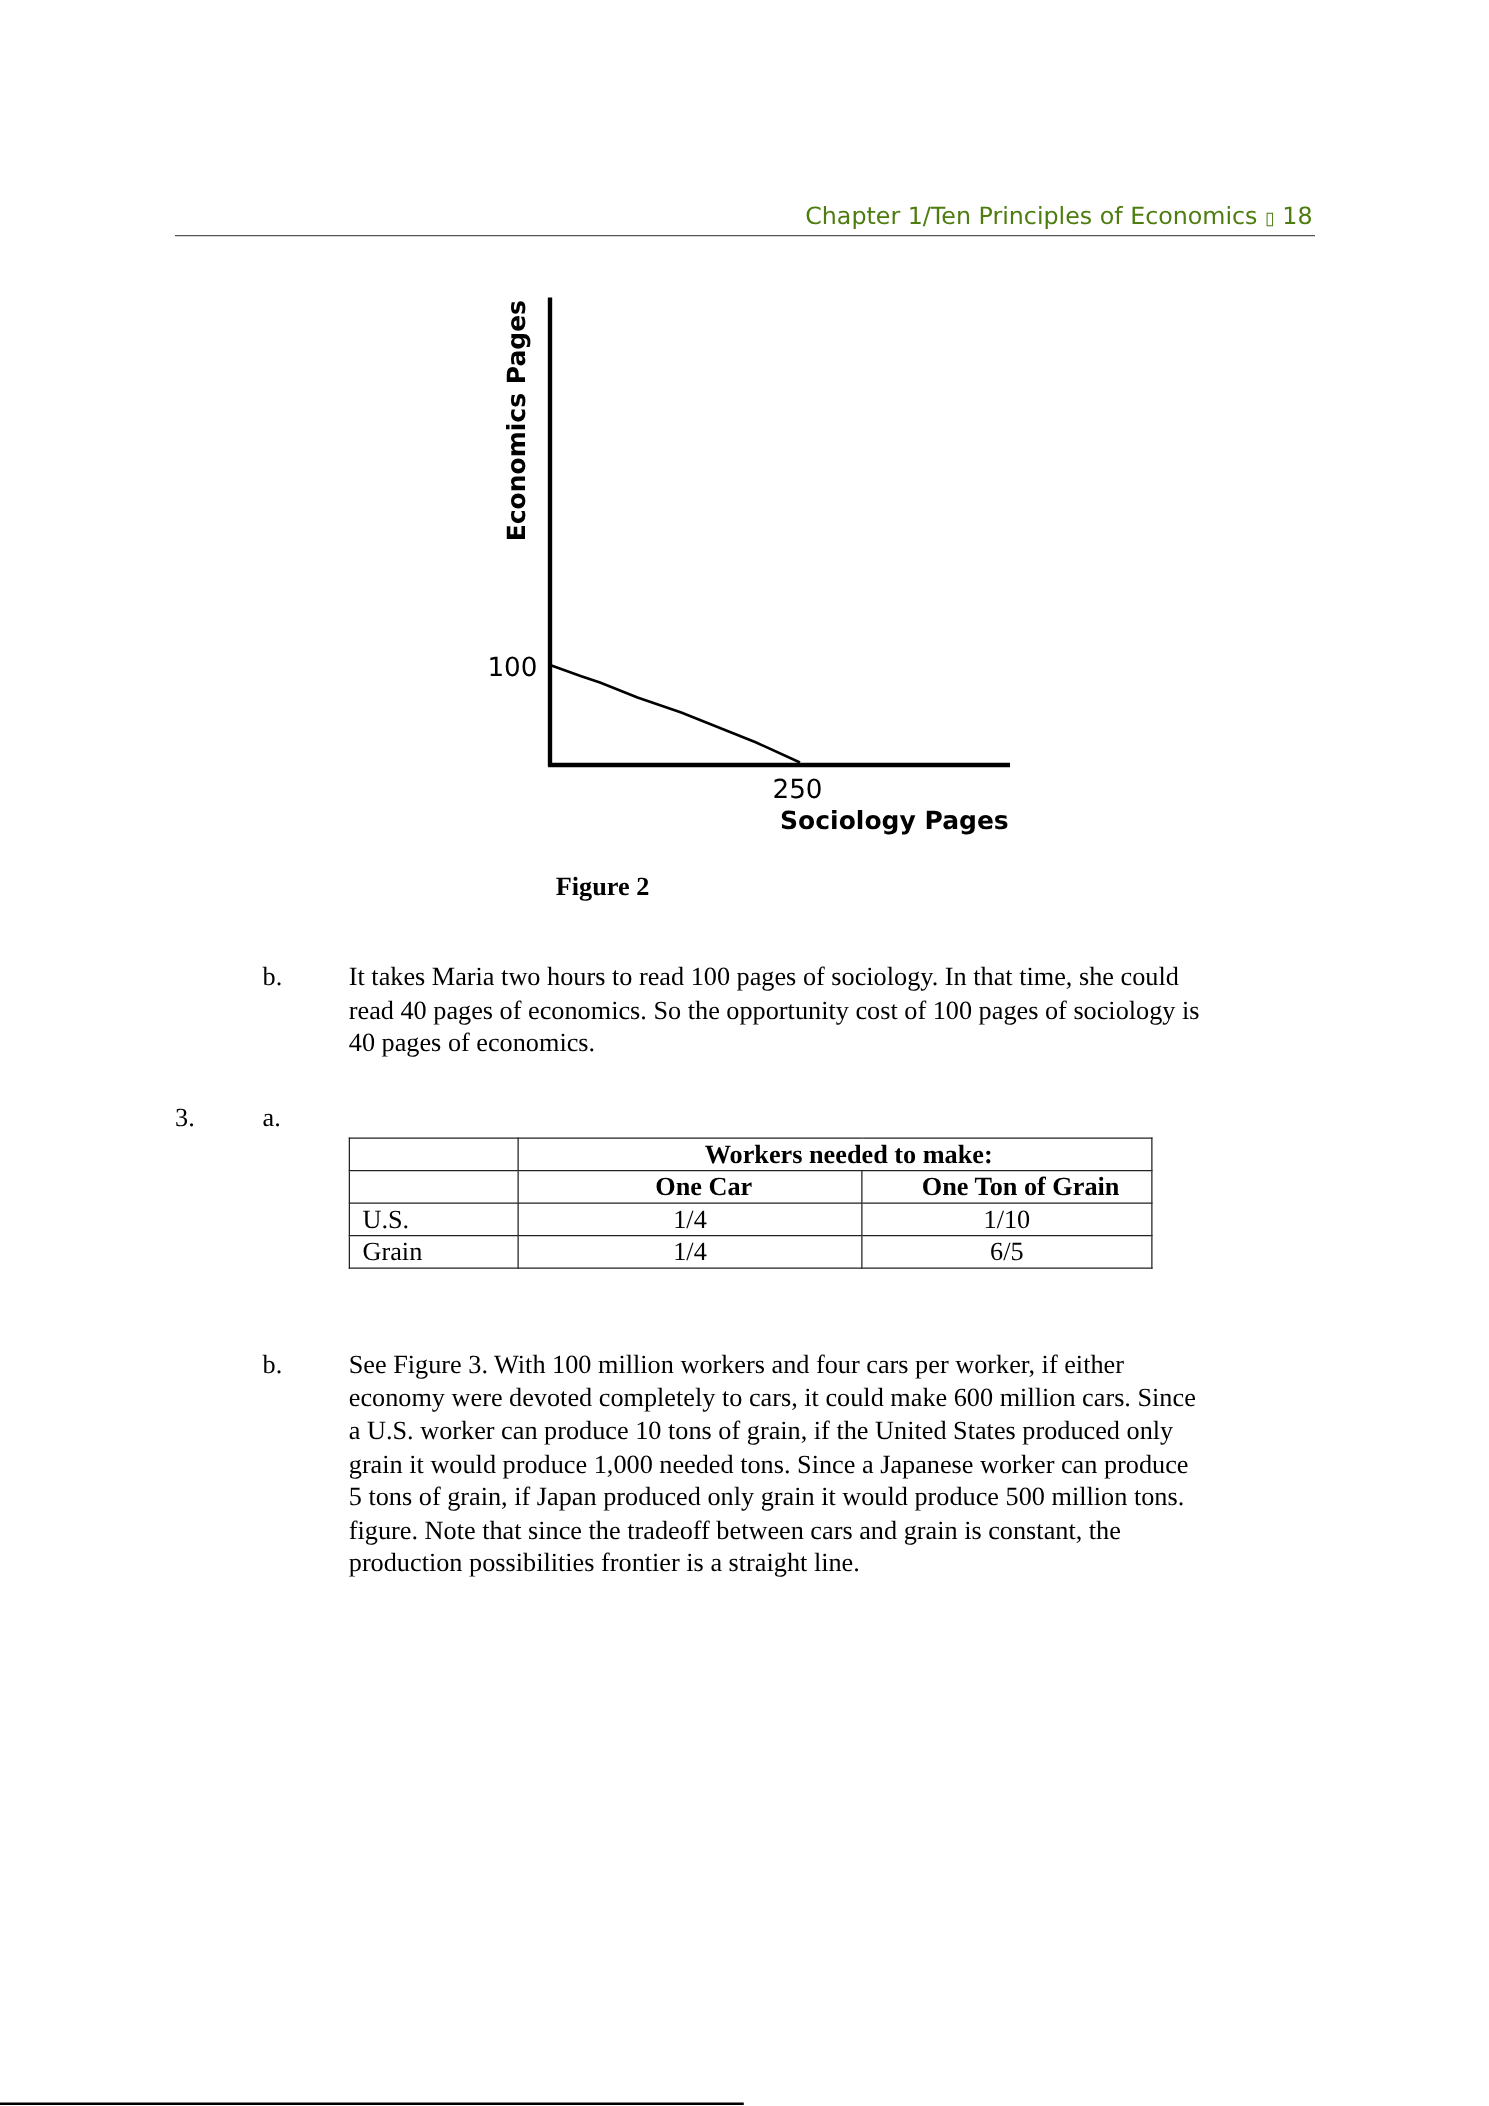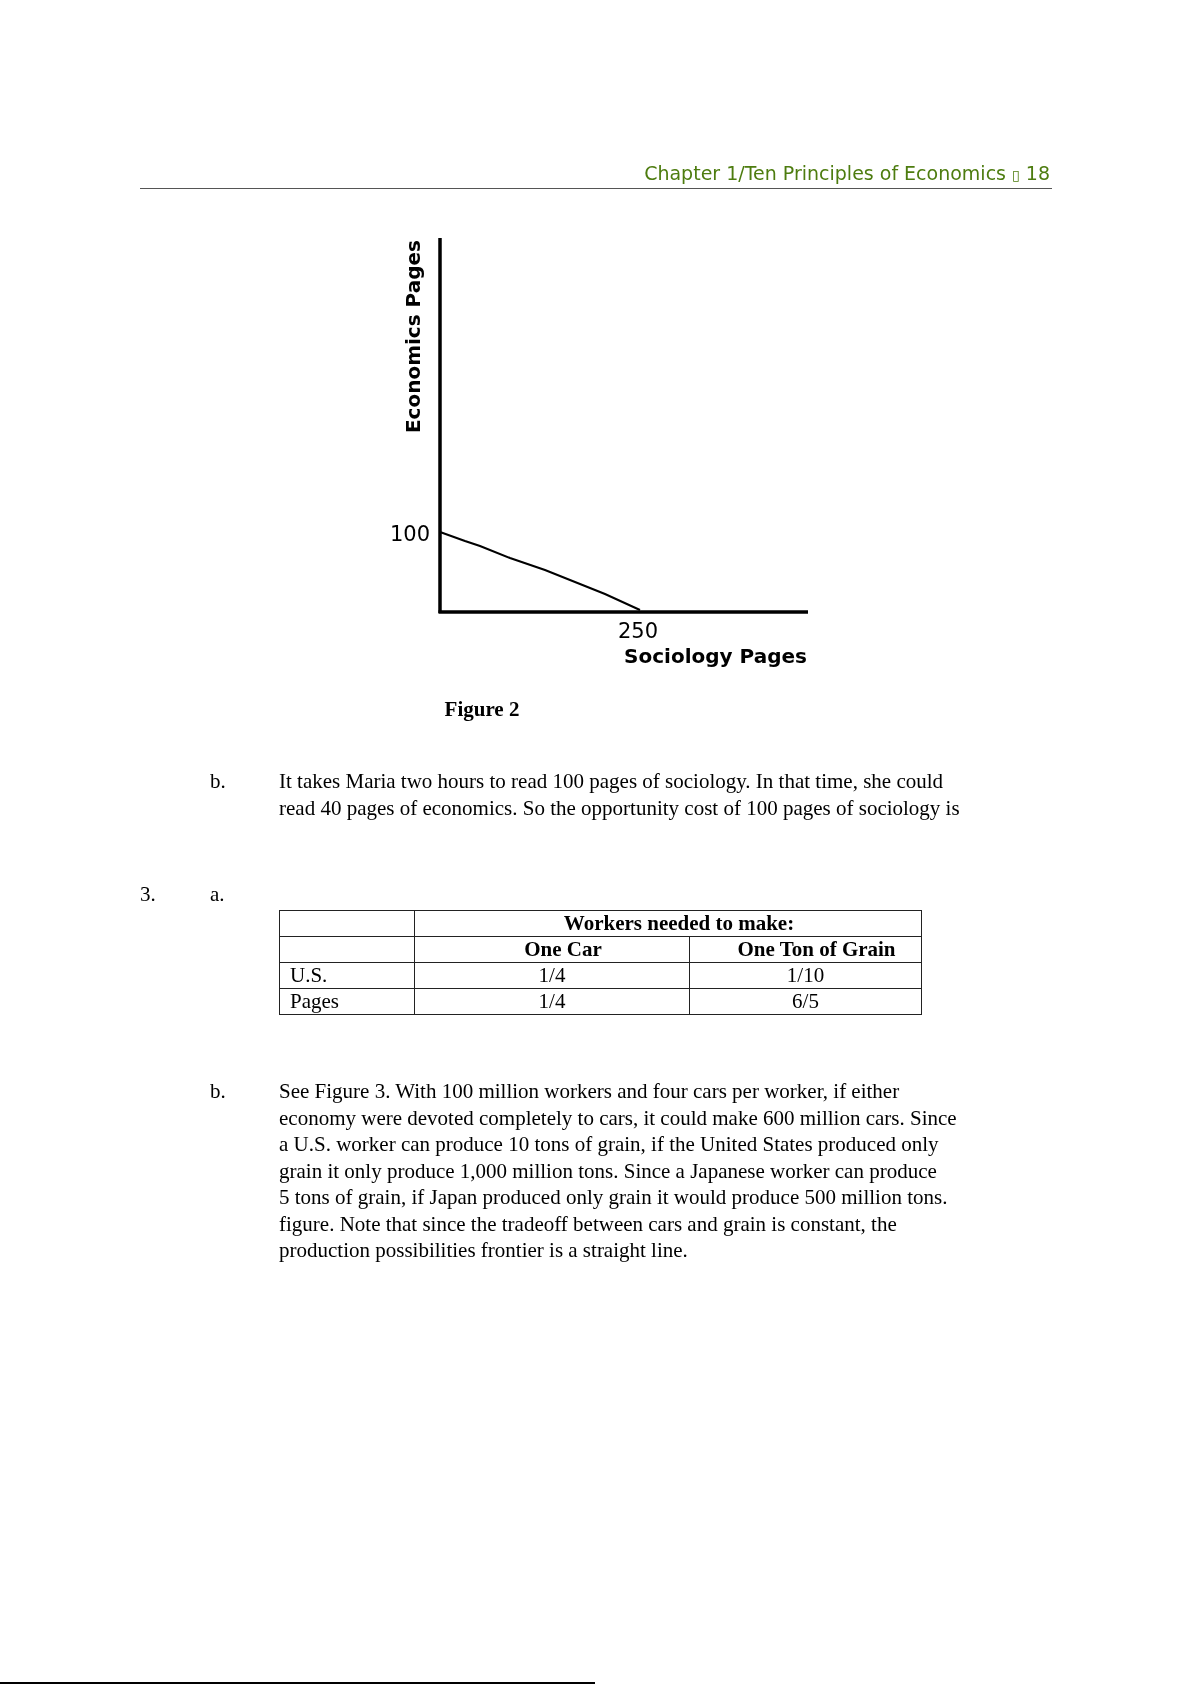--- a/index.html
+++ b/index.html
@@ -46,20 +46,21 @@
     <text x="0" y="0" transform="translate(50,20) rotate(-90)" text-anchor="end" font-family="DejaVu Sans, sans-serif" font-weight="bold" font-size="20" fill="#000">Economics Pages</text>
   </svg>
 </div>
 
 <div class="fig-caption">Figure 2</div>
 
 <div class="label serif" style="left:210px; top:768px;">b.</div>
 <div class="para serif" style="top:768px;">
   <div>It takes Maria two hours to read 100 pages of sociology.  In that time, she could</div>
   <div>read 40 pages of economics.  So the opportunity cost of 100 pages of sociology is</div>
+  <div>40 pages of economics.</div>
 </div>
 
 <div class="label serif" style="left:140px; top:881px;">3.</div>
 <div class="label serif" style="left:210px; top:881px;">a.</div>
 
 <table class="workers">
   <tbody>
       <tr>
     <td style="width:114px;"></td>
     <td class="c b" colspan="2">Workers needed to make:</td>
@@ -68,31 +69,31 @@
     <td></td>
     <td class="c b" style="width:232px;">One Car</td>
     <td class="c b">One Ton of Grain</td>
   </tr>
   <tr>
     <td>U.S.</td>
     <td class="c">1/4</td>
     <td class="c">1/10</td>
   </tr>
   <tr>
-    <td>Pages</td>
+    <td>Grain</td>
     <td class="c">1/4</td>
     <td class="c">6/5</td>
   </tr>
 </tbody>
   </table>
 
 <div class="label serif" style="left:210px; top:1078px;">b.</div>
 <div class="para serif" style="top:1078px;">
   <div>See Figure 3.  With 100 million workers and four cars per worker, if either</div>
   <div>economy were devoted completely to cars, it could make 600 million cars.  Since</div>
   <div>a U.S. worker can produce 10 tons of grain, if the United States produced only</div>
-  <div>grain it only produce 1,000 million tons.  Since a Japanese worker can produce</div>
+  <div>grain it would produce 1,000 needed tons.  Since a Japanese worker can produce</div>
   <div>5 tons of grain, if Japan produced only grain it would produce 500 million tons.</div>
   <div>figure.  Note that since the tradeoff between cars and grain is constant, the</div>
   <div>production possibilities frontier is a straight line.</div>
 </div>
 
 <div class="footer-rule"></div>
 
 </body></html>

